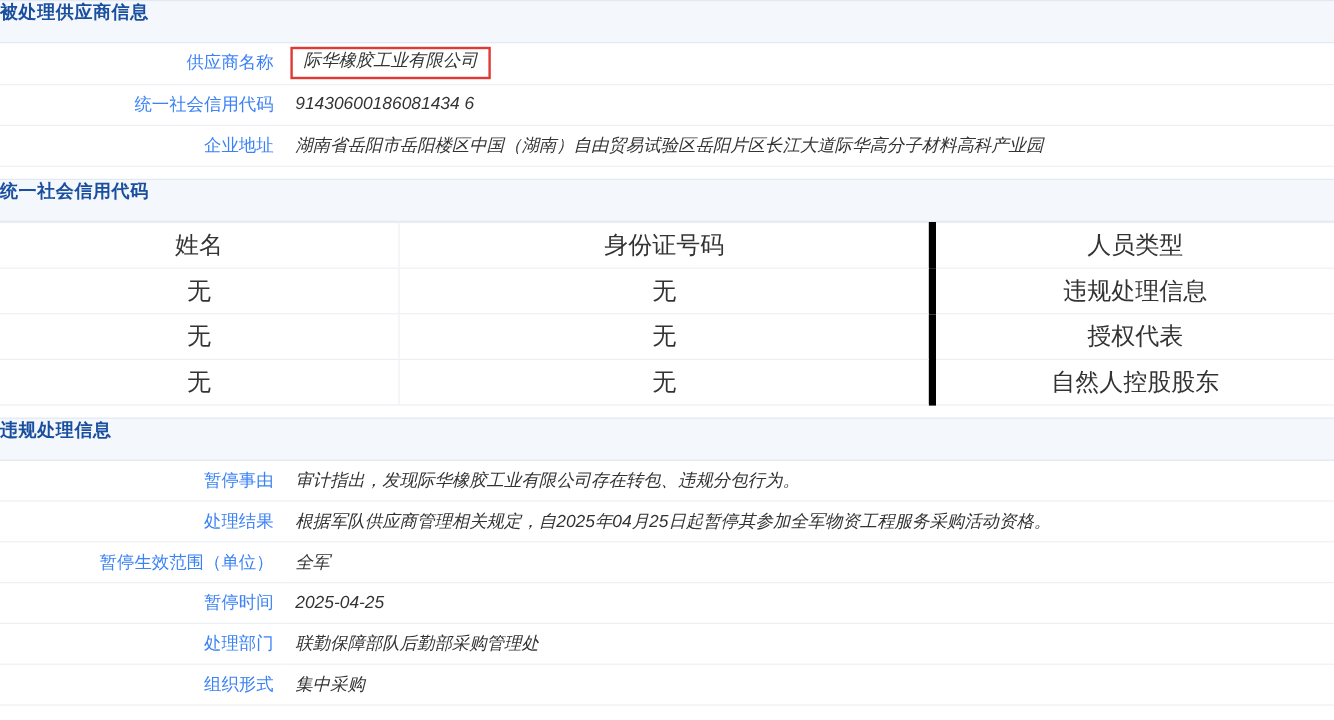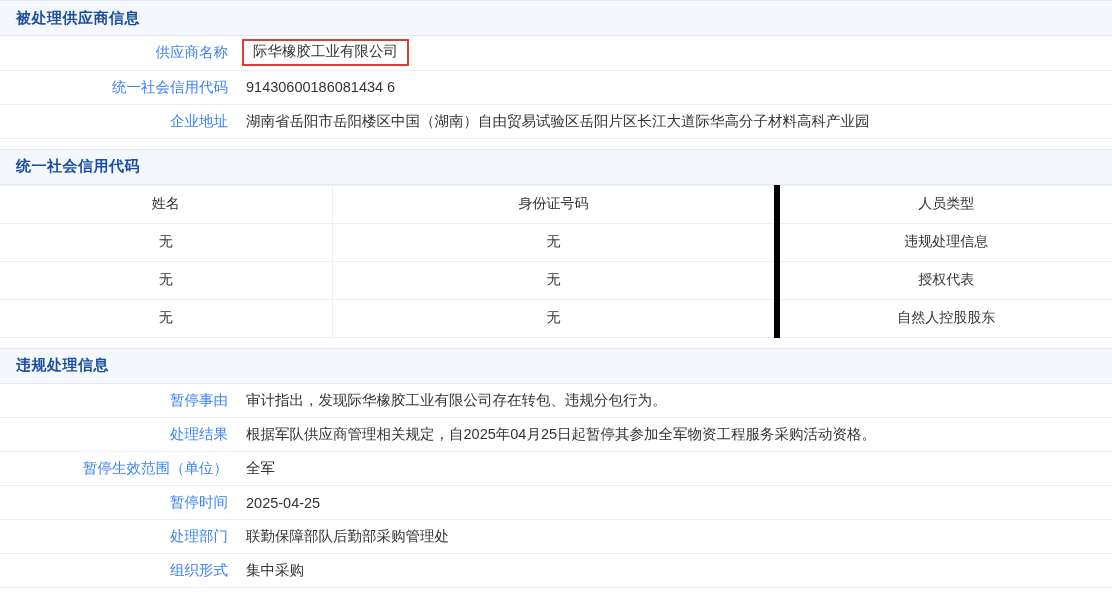--- a/index.html
+++ b/index.html
@@ -22,22 +22,20 @@
   }
 
   
   .section-header {
     background: #f4f7fb;
     border: 1px solid #e3e9f2;
     border-left: none;
     border-right: none;
     height: 36px;
     display: flex;
-    align-items: center;
-    padding-left: 16px;
     box-sizing: border-box;
   }
   .section-header .title {
     font-size: 15px;
     color: #1a4fa0;
     font-weight: bold;
     letter-spacing: 0.5px;
   }
 
   
@@ -58,20 +56,21 @@
   .kv-label {
     width: 228px;
     text-align: right;
     padding-right: 10px !important;
     color: #3b82f6;
     white-space: nowrap;
   }
   .kv-value {
     padding-left: 8px !important;
     color: #333333;
+    font-style: italic;
   }
 
   
   .highlight-box {
     display: inline-block;
     border: 2px solid #e03a32;
     padding: 3px 9px 4px 9px;
     line-height: 1.1;
     margin-left: -4px;
   }
@@ -81,21 +80,21 @@
     width: 100%;
     border-collapse: collapse;
     table-layout: fixed;
   }
   .grid-table th, .grid-table tr td {
     border: 1px solid #eceff4;
     border-left: none;
     border-right: none;
     text-align: center;
     font-weight: normal;
-    font-size: 14px;
+    font-size: 20px;
     height: 35px;
     color: #333333;
   }
   .grid-table .colsep {
     border-left: 1px solid #eceff4;
   }
   .grid-table .colsep-r {
     border-right: 6px solid #000000;
   }
   .grid-head td {

